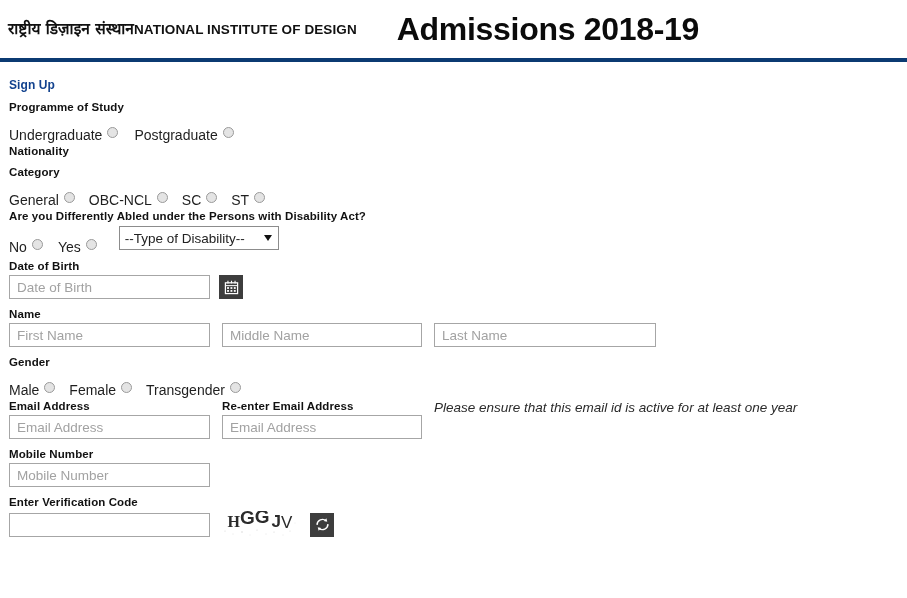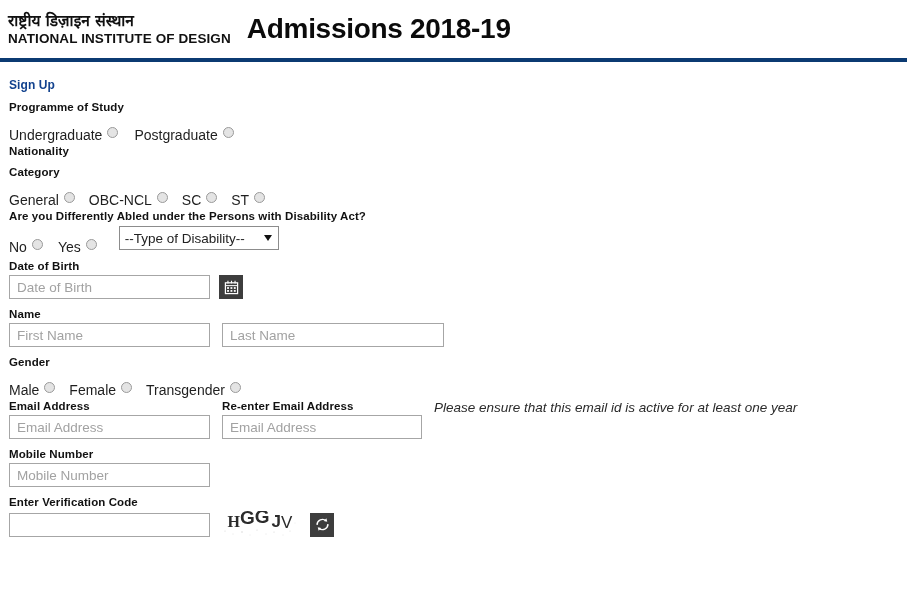--- a/index.html
+++ b/index.html
@@ -19,21 +19,21 @@
   
   .header {
     height: 58px;
     display: flex;
     align-items: center;
     padding-left: 8px;
     box-sizing: border-box;
   }
   .logo {
     display: flex;
-    flex-direction: column;
+    flex-direction: row;
     justify-content: center;
     line-height: 1.05;
     margin-top: 1px;
   }
   .logo-hindi {
     font-family: "DejaVu Sans", sans-serif;
     font-size: 15.5px;
     font-weight: 700;
     color: #111;
     letter-spacing: 0px;
@@ -43,24 +43,24 @@
     font-family: "Liberation Sans", sans-serif;
     font-size: 13.5px;
     font-weight: 700;
     color: #111;
     letter-spacing: 0.1px;
     white-space: nowrap;
     margin-top: 2px;
   }
   .header-title {
     font-family: "Liberation Sans", sans-serif;
-    font-size: 28px;
+    font-size: 32px;
     font-weight: 700;
     color: #0b0b0b;
-    margin-left: 16px;
+    margin-left: 40px;
     letter-spacing: -0.3px;
     white-space: nowrap;
   }
   .header-rule {
     height: 4px;
     background: #0b3a72;
     width: 100%;
   }
 
   
@@ -327,20 +327,21 @@
           </svg>
         </span>
       </button>
     </div>
   </div>
 
   <div class="group">
     <div class="field-label">Name</div>
     <div class="name-row">
       <input class="inp nm1" placeholder="First Name" style="">
+      <input class="inp nm2" placeholder="Middle Name" style="">
       <input class="inp nm3" placeholder="Last Name" style="">
     </div>
   </div>
 
   <div class="group">
     <div class="field-label">Gender</div>
     <div class="radio-row">
       <span class="radio-opt">
         <span class="rlabel">Male</span>
         <span class="radio-dot"></span>

